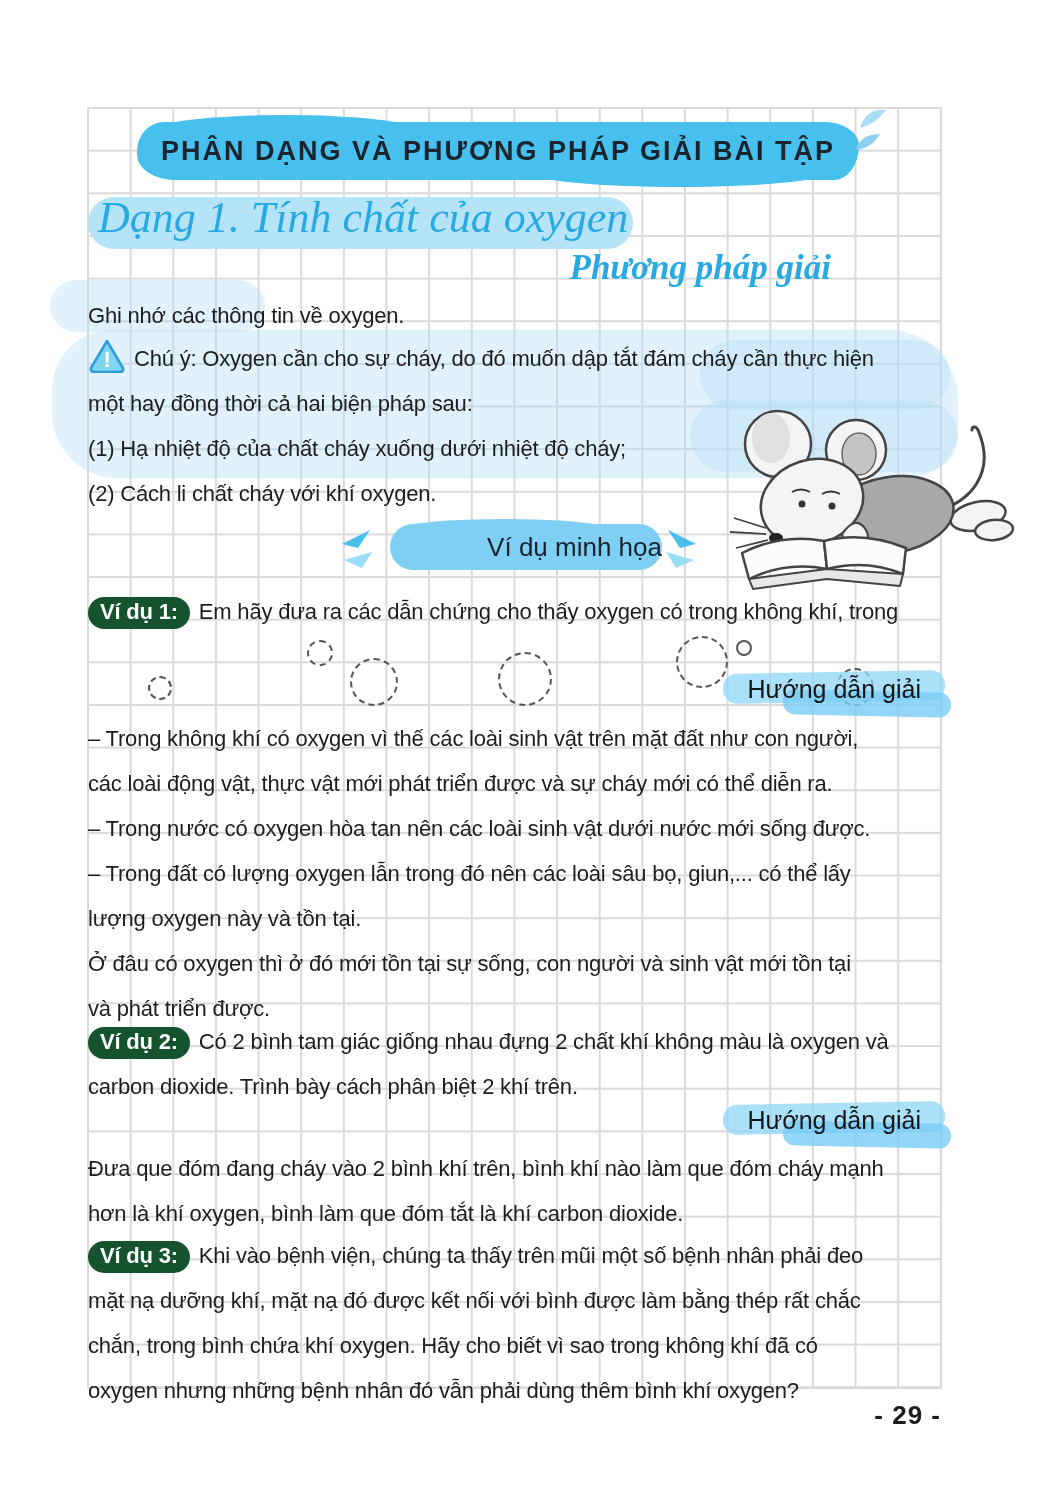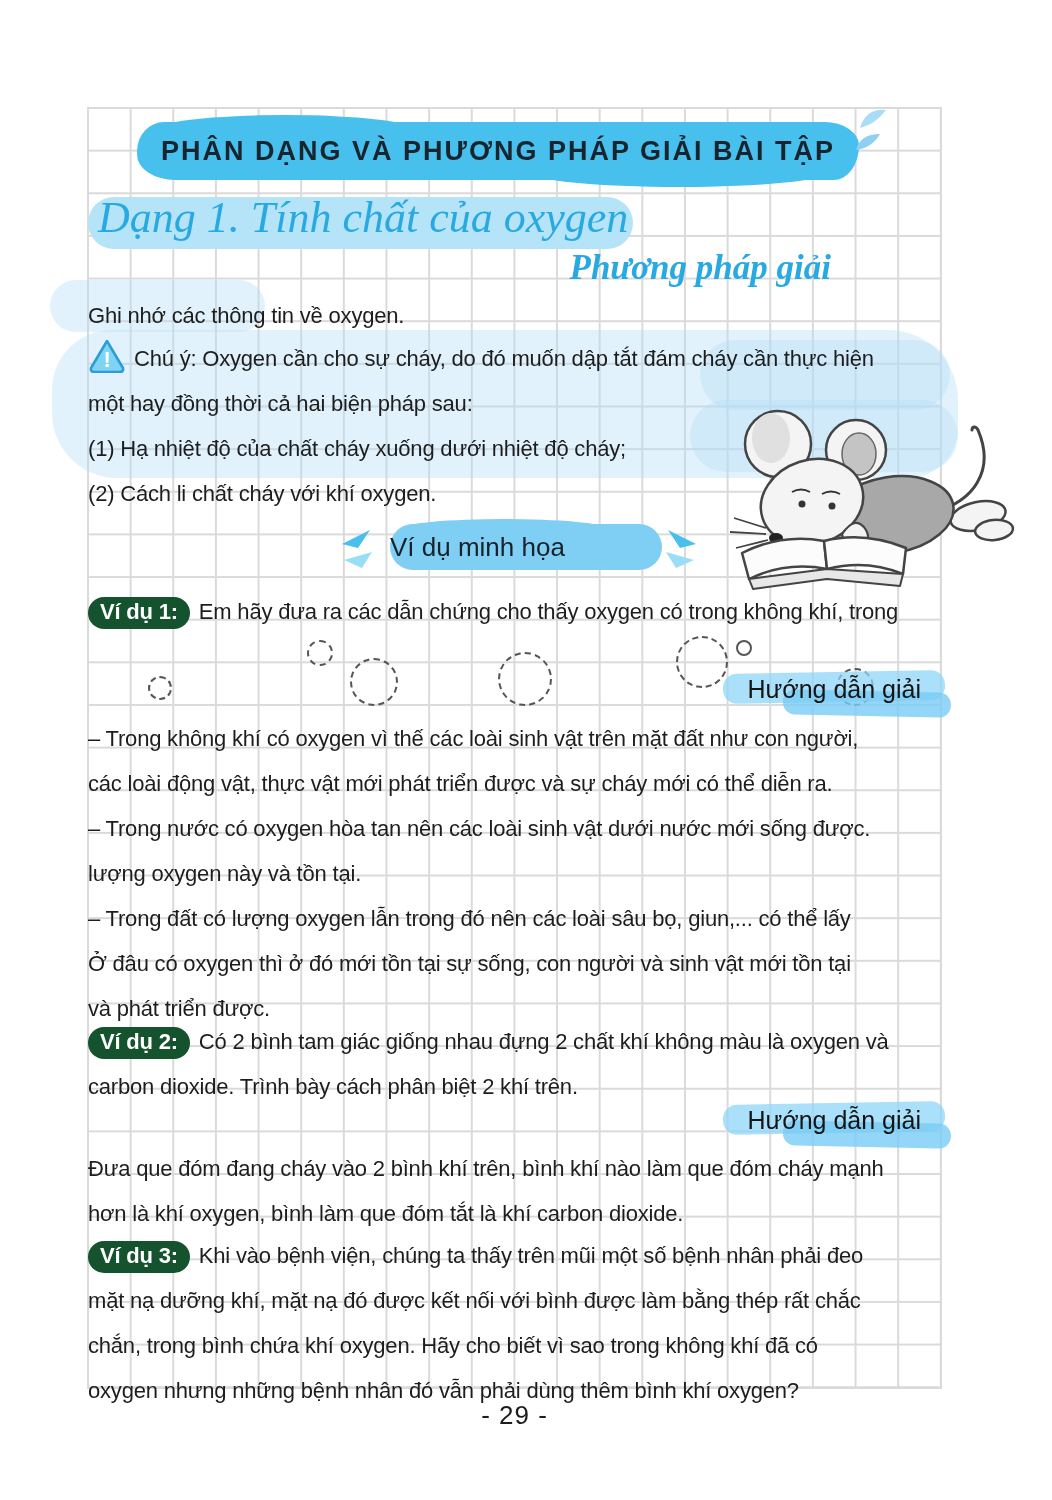--- a/index.html
+++ b/index.html
@@ -53,40 +53,40 @@
     letter-spacing:-.2px;white-space:nowrap;}
   .tline{height:45px;}
   .warn{display:inline-block;vertical-align:-7px;margin-right:8px;}
   
   .badge{
     display:inline-block;background:#14532d;color:#ffffff;font-weight:bold;font-size:22px;
     padding:2px 12px 4px 12px;border-radius:20px;margin-right:9px;line-height:26px;
   }
   
   .banner{position:absolute;left:390px;top:524px;width:272px;height:46px;background:#7ecff3;
-    border-radius:23px;z-index:5;display:flex;align-items:center;justify-content:flex-start;}
+    border-radius:23px;z-index:5;display:flex;align-items:center;justify-content:flex-end;}
   .banner::before{content:"";position:absolute;left:14px;top:-5px;width:200px;height:18px;
     background:#7ecff3;border-radius:50%;}
   .banner-label{position:relative;font-size:26px;color:#18222c;}
   .sparkle{position:absolute;z-index:5;}
   .sparkle-left{left:340px;top:528px;}
   .sparkle-right{left:664px;top:528px;transform:scaleX(-1);}
   
   .sol-heading{position:absolute;left:88px;width:853px;text-align:right;z-index:5;font-size:25px;}
   .hl{position:relative;display:inline-block;padding:5px 20px 8px 20px;color:#141414;}
   .hl::before{content:"";position:absolute;left:-4px;right:-4px;top:2px;bottom:10px;
     background:rgba(141,214,248,.75);border-radius:14px;transform:rotate(-1deg);z-index:-1;}
   .hl::after{content:"";position:absolute;left:56px;right:-10px;top:50%;bottom:-4px;
     background:rgba(120,204,245,.8);border-radius:12px;transform:rotate(1.2deg);z-index:-1;}
   
   .dc{position:absolute;border:2.5px dashed #555;border-radius:50%;z-index:4;}
   .ring{position:absolute;border:2.5px solid #555;border-radius:50%;z-index:4;}
   
-  .page-number{position:absolute;left:88px;top:1400px;width:853px;text-align:center;z-index:5;
-    font-weight:normal;font-size:26px;letter-spacing:1px;}
+  .page-number{position:absolute;left:88px;top:1400px;width:853px;text-align:right;z-index:5;
+    font-weight:bold;font-size:26px;letter-spacing:1px;}
   .mouse{position:absolute;left:726px;top:400px;z-index:6;}
 </style>
 </head>
 <body>
 
 <div class="page">
 
   <div class="grid"></div>
 
   <div class="wash wash1"></div>
@@ -171,22 +171,22 @@
   <div class="dc" style="left:836px;top:668px;width:34px;height:34px;"></div>
 
   <div class="sol-heading" style="top:670px">
     <span class="hl">Hướng dẫn giải</span>
   </div>
 
   <div class="body-text" style="top:716px">
     <div class="tline">– Trong không khí có oxygen vì thế các loài sinh vật trên mặt đất như con người,</div>
     <div class="tline">các loài động vật, thực vật mới phát triển được và sự cháy mới có thể diễn ra.</div>
     <div class="tline">– Trong nước có oxygen hòa tan nên các loài sinh vật dưới nước mới sống được.</div>
+    <div class="tline">– Trong đất có lượng oxygen lẫn trong đó nên các loài sâu bọ, giun,... có thể lấy</div>
     <div class="tline">lượng oxygen này và tồn tại.</div>
-    <div class="tline">– Trong đất có lượng oxygen lẫn trong đó nên các loài sâu bọ, giun,... có thể lấy</div>
     <div class="tline">Ở đâu có oxygen thì ở đó mới tồn tại sự sống, con người và sinh vật mới tồn tại</div>
     <div class="tline">và phát triển được.</div>
   </div>
 
   <div class="body-text" style="top:1019px">
     <div class="tline">
       <span class="badge">Ví dụ 2:</span><span>Có 2 bình tam giác giống nhau đựng 2 chất khí không màu là oxygen và</span>
     </div>
     <div class="tline">carbon dioxide. Trình bày cách phân biệt 2 khí trên.</div>
   </div>

